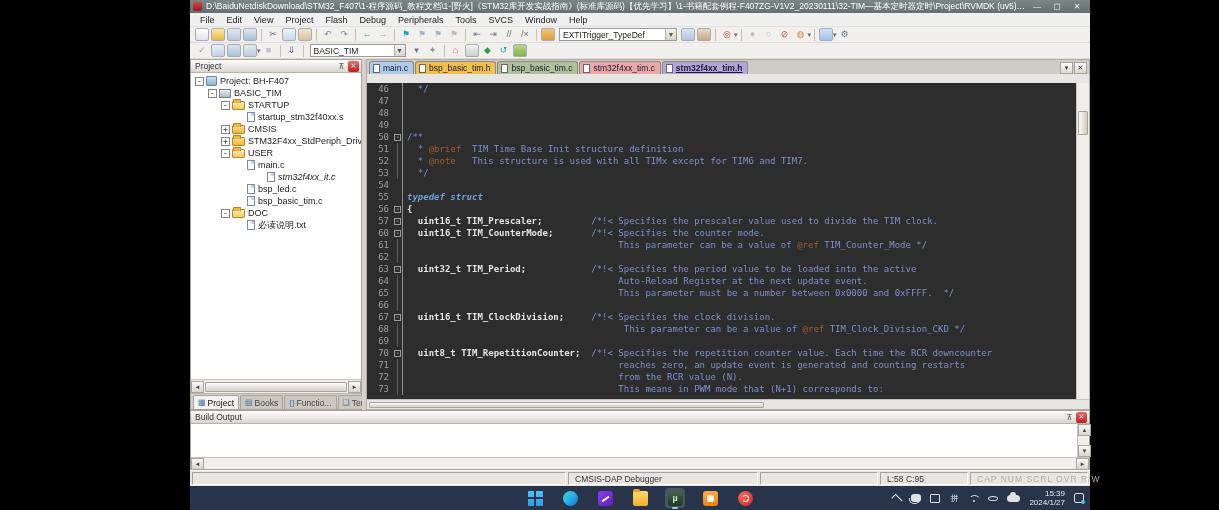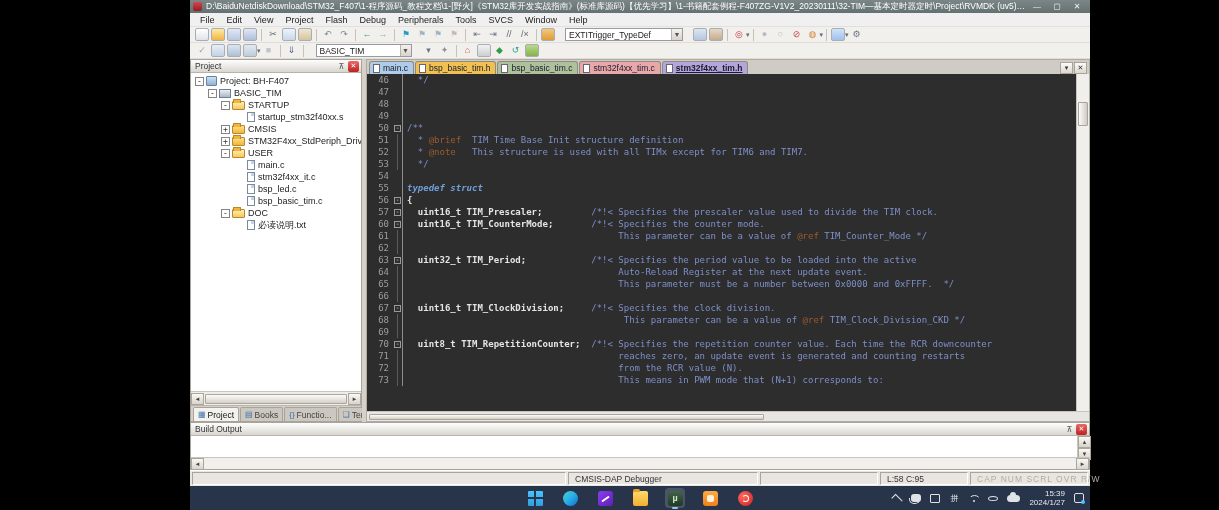--- a/index.html
+++ b/index.html
@@ -17,21 +17,21 @@
 
   
   #menubar { height:14px; background:#f0f0f0; display:flex; align-items:center; padding-left:4px; border-bottom:1px solid #e2e0dc; flex:0 0 auto; }
   .menu-item { padding:1px 6px; color:#1c1c1c; }
 
   
   .toolbar { height:16px; background:#f2f0ed; display:flex; align-items:center; padding-left:4px; flex:0 0 auto; border-bottom:1px solid #e0ddd8; }
   .ticon { width:14px; height:13px; margin:0 1px; border-radius:2px; display:flex; align-items:center; justify-content:center; font-size:9px; line-height:1; }
   .tsep { width:1px; height:12px; background:#c6c2ba; margin:0 3px; }
   .tdrop { font-size:7px; color:#667; margin-left:-1px; }
-  .combo { height:13px; background:#fff; border:1px solid #979aa0; display:flex; align-items:center; margin:0 9px; }
+  .combo { height:13px; background:#fff; border:1px solid #979aa0; display:flex; align-items:center; margin:0 3px; }
   .combo-val { flex:1 1 auto; padding:0 3px; font-size:8.5px; white-space:nowrap; overflow:hidden; color:#222; }
   .combo-arrow { width:11px; height:100%; background:linear-gradient(#f4f2ee,#d8d4cc); border-left:1px solid #b8b4ac; display:flex; align-items:center; justify-content:center; font-size:7px; color:#555; }
 
   
   #main { flex:1 1 auto; display:flex; min-height:0; background:#d6d2ca; }
 
   
   #projpanel { width:172px; flex:0 0 auto; display:flex; flex-direction:column; background:#fff; border:1px solid #a8a49c; }
   .panel-header { height:13px; background:linear-gradient(#fefefe,#d9d6cf); display:flex; align-items:center; padding:0 2px 0 4px; border-bottom:1px solid #b8b4ac; flex:0 0 auto; }
   .panel-title { flex:1 1 auto; font-size:8.5px; color:#333; }
@@ -66,42 +66,42 @@
 
   
   #editor { flex:1 1 auto; display:flex; flex-direction:column; background:#e8e6e2; border:1px solid #b0aca4; min-width:0; }
   #tabrow { height:14px; background:#cfccc6; display:flex; align-items:flex-end; padding-left:2px; flex:0 0 auto; }
   .etab { height:13px; display:flex; align-items:center; padding:0 5px 0 3px; margin-right:1px; border:1px solid #8e8a82; border-bottom:none; border-radius:3px 3px 0 0; font-size:8.5px; color:#1a1a33; white-space:nowrap; }
   .etab .tab-page { width:7px; height:9px; background:#fff; border:1px solid #667; margin-right:3px; flex:0 0 auto; }
   .etab.active { font-weight:bold; text-decoration:underline; }
   #tabrow-right { margin-left:auto; display:flex; align-items:center; padding-right:2px; }
   .tabrow-btn { width:13px; height:12px; background:linear-gradient(#fcfbf9,#dcd8d0); border:1px solid #a8a49c; display:flex; align-items:center; justify-content:center; font-size:7px; color:#333; margin-left:1px; }
 
-  #code-row { flex:1 1 auto; display:flex; min-height:0; background:#2d2d2d; }
+  #code-row { flex:1 1 auto; display:flex; min-height:0; background:#2d2d2d;margin-top:9px; }
   #code-scroll { flex:1 1 auto; overflow:hidden; font-family:"DejaVu Sans Mono", monospace; font-size:9px; line-height:12px; }
   .cline { height:12px; display:flex; white-space:pre; }
   .cline.current { background:#3e3e3e; }
   .lnum { width:26px; flex:0 0 auto; text-align:right; padding-right:4px; color:#9c9c9c; background:#2d2d2d; }
   .fold { width:10px; flex:0 0 auto; display:flex; align-items:center; justify-content:center; border-right:1px solid #8e8e8e; position:relative; }
   .fold-box { width:7px; height:7px; border:1px solid #9a9a9a; color:#c8c8c8; font-size:7px; line-height:5px; text-align:center; background:#2d2d2d; }
   .fold-line { width:1px; height:100%; background:#5a5a5a; }
   .ctext { padding-left:4px; }
   .tok-com { color:#7e8fc9; }
   .tok-doc { color:#9e5a2e; }
   .tok-kw { color:#6f9ed6; font-style:italic; font-weight:bold; }
   .tok-pl { color:#e4e4e4; font-weight:bold; }
   .cursor { display:inline-block; width:1px; height:10px; background:#fff; vertical-align:-2px; }
 
   #code-vscroll { width:13px; flex:0 0 auto; background:#f0efec; border-left:1px solid #c8c4bc; position:relative; }
   .sb-thumb-v { position:absolute; left:1px; right:1px; top:28px; height:24px; background:linear-gradient(90deg,#fcfbf9,#cfcbc3); border:1px solid #a8a49c; border-radius:1px; }
   #editor-hscroll { height:10px; background:#e8e6e2; border-top:1px solid #c8c4bc; display:flex; align-items:center; padding:0 2px; flex:0 0 auto; }
   #editor-hscroll .sb-thumb-h { width:55%; height:6px; }
 
   
-  #buildout { height:48px; flex:0 0 auto; display:flex; flex-direction:column; border:1px solid #a8a49c; background:#fff; }
+  #buildout { height:60px; flex:0 0 auto; display:flex; flex-direction:column; border:1px solid #a8a49c; background:#fff; }
   #buildout-content { flex:1 1 auto; display:flex; min-height:0; }
   #bo-text { flex:1 1 auto; background:#fff; }
   #bo-vscroll { width:12px; flex:0 0 auto; background:#f0efec; border-left:1px solid #c8c4bc; display:flex; flex-direction:column; justify-content:space-between; }
   #bo-hscroll { height:12px; flex:0 0 auto; background:#f0efec; border-top:1px solid #c8c4bc; display:flex; align-items:center; justify-content:space-between; }
 
   
   #statusbar { height:16px; flex:0 0 auto; background:#e9e6e1; border-top:1px solid #fff; display:flex; align-items:stretch; padding:1px 2px; }
   .status-cell { border:1px solid; border-color:#a8a49c #fff #fff #a8a49c; margin-right:2px; display:flex; align-items:center; padding:0 6px; font-size:8.5px; color:#333; white-space:nowrap; }
   .status-fill { flex:1 1 auto; }
   .status-dim { color:#b0aca4; letter-spacing:1px; }
@@ -286,21 +286,21 @@
             <div class="trow" style="padding-left: 30px;">
               <span class="texp">-</span>
               <span class="ic ic-folder-open"></span>
               <span class="tlabel">USER</span>
             </div>
             <div class="trow" style="padding-left: 43px;">
               <span class="texp-space"></span>
               <span class="ic ic-file"></span>
               <span class="tlabel">main.c</span>
             </div>
-            <div class="trow" style="padding-left: 43px;">
+            <div class="trow" style="padding-left: 63px; font-style: italic;">
               <span class="texp-space"></span>
               <span class="ic ic-file"></span>
               <span class="tlabel">stm32f4xx_it.c</span>
             </div>
             <div class="trow" style="padding-left: 43px;">
               <span class="texp-space"></span>
               <span class="ic ic-file"></span>
               <span class="tlabel">bsp_led.c</span>
             </div>
             <div class="trow" style="padding-left: 43px;">

